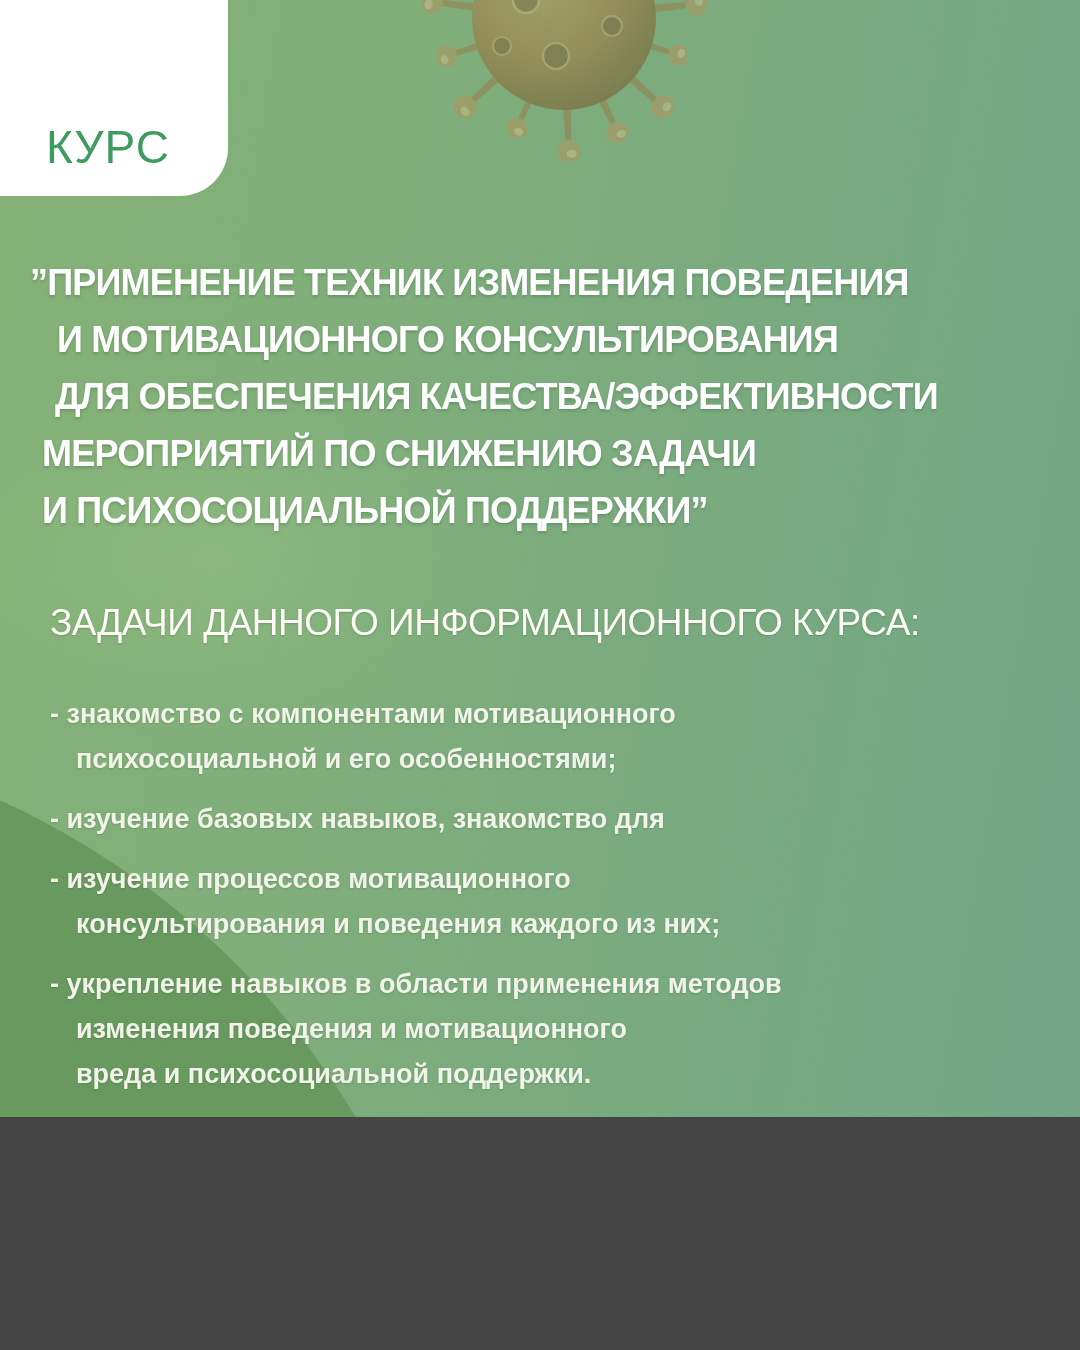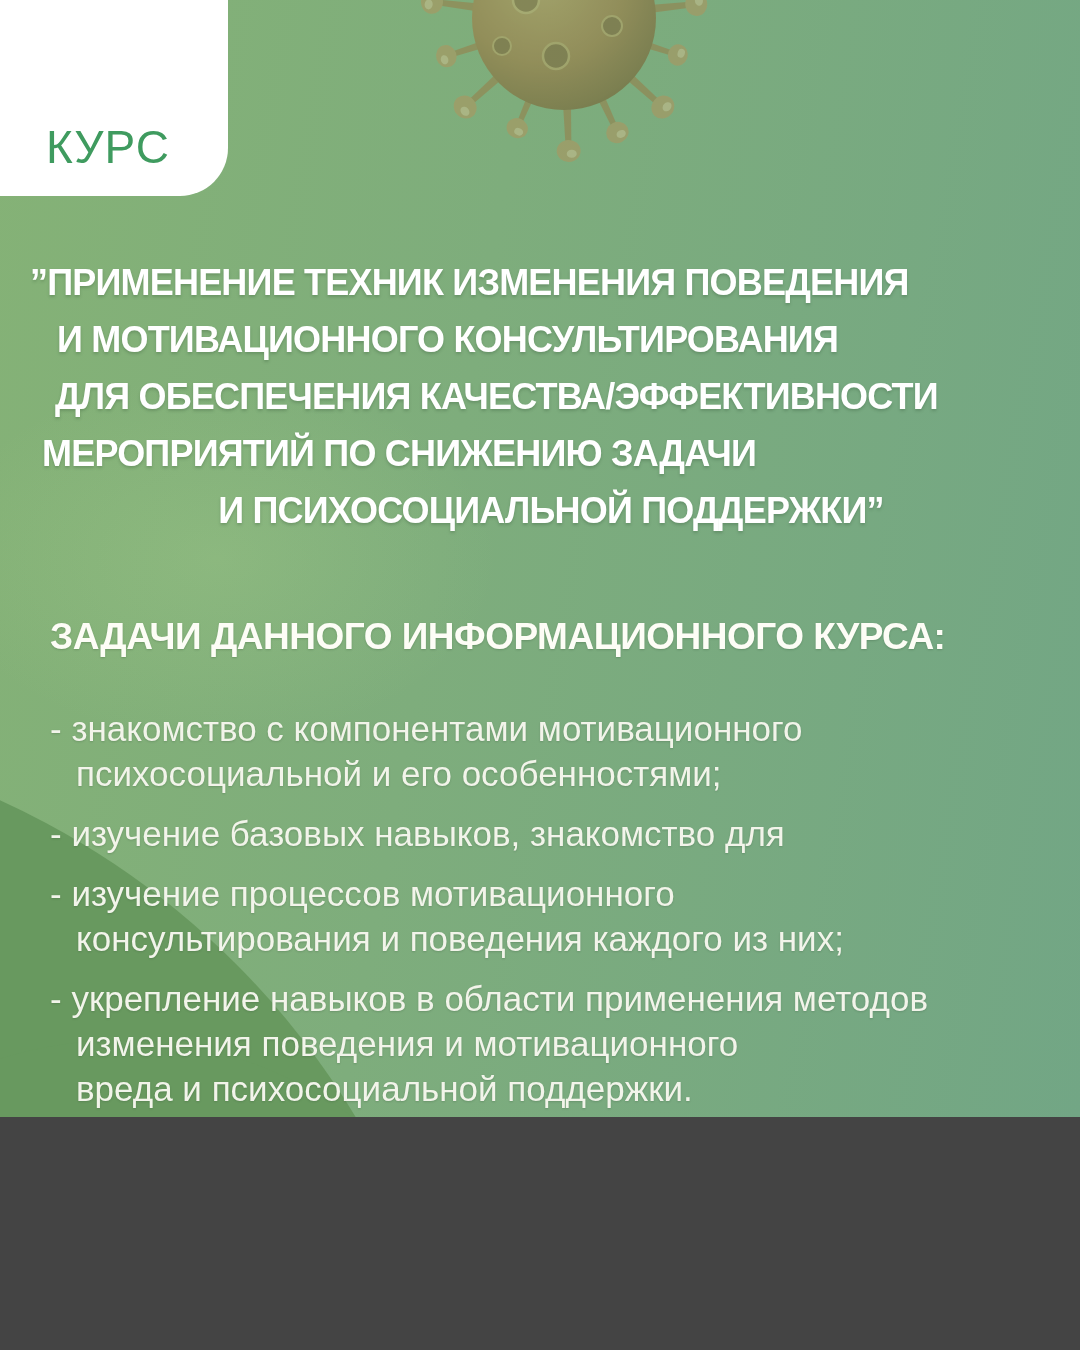--- a/index.html
+++ b/index.html
@@ -38,35 +38,36 @@
   .title{
     position:absolute;left:30px;top:254px;width:1030px;
     z-index:3;color:#ffffff;
     font-weight:bold;font-size:36px;line-height:57px;letter-spacing:-0.8px;
     text-shadow:0 2px 3px rgba(40,70,45,0.25);
   }
   .title .l{white-space:nowrap;}
   .title .l:nth-child(2){margin-left:27px;}
   .title .l:nth-child(3){margin-left:25px;}
   .title .l:nth-child(4){margin-left:12px;}
-  .title .l:nth-child(5){margin-left:12px;text-align:center;}
+  .title .l:nth-child(5){margin-left:12px;}
 
   .tasks{
     position:absolute;left:50px;top:600px;width:1000px;
     z-index:3;color:#f2f4ea;
   }
   .tasks-heading{
-    margin:14px 0 46px 0;
-    font-size:37px;font-weight:bold;line-height:46px;letter-spacing:-0.5px;
+    margin:0 0 46px 0;
+    font-size:37px;font-weight:normal;line-height:46px;letter-spacing:-0.5px;
     color:#fdfdf6;
     text-shadow:0 1px 2px rgba(40,70,45,0.25);
   }
   .task{
-    font-size:35px;line-height:45px;margin:0 0 15px 0;
+    font-size:27px;line-height:45px;margin:0 0 15px 0;
     text-shadow:0 1px 2px rgba(40,70,45,0.22);
+    font-weight:bold;
   }
   .task .tline{white-space:nowrap;}
   .task .tline.cont{padding-left:26px;}
 
   .virus{position:absolute;z-index:2;}
   .virus-top{left:404px;top:-142px;width:320px;height:320px;opacity:0.52;}
   .virus-bottom{left:717px;top:1215px;width:280px;height:280px;opacity:0.96;}
 </style>
 </head>
 <body>

